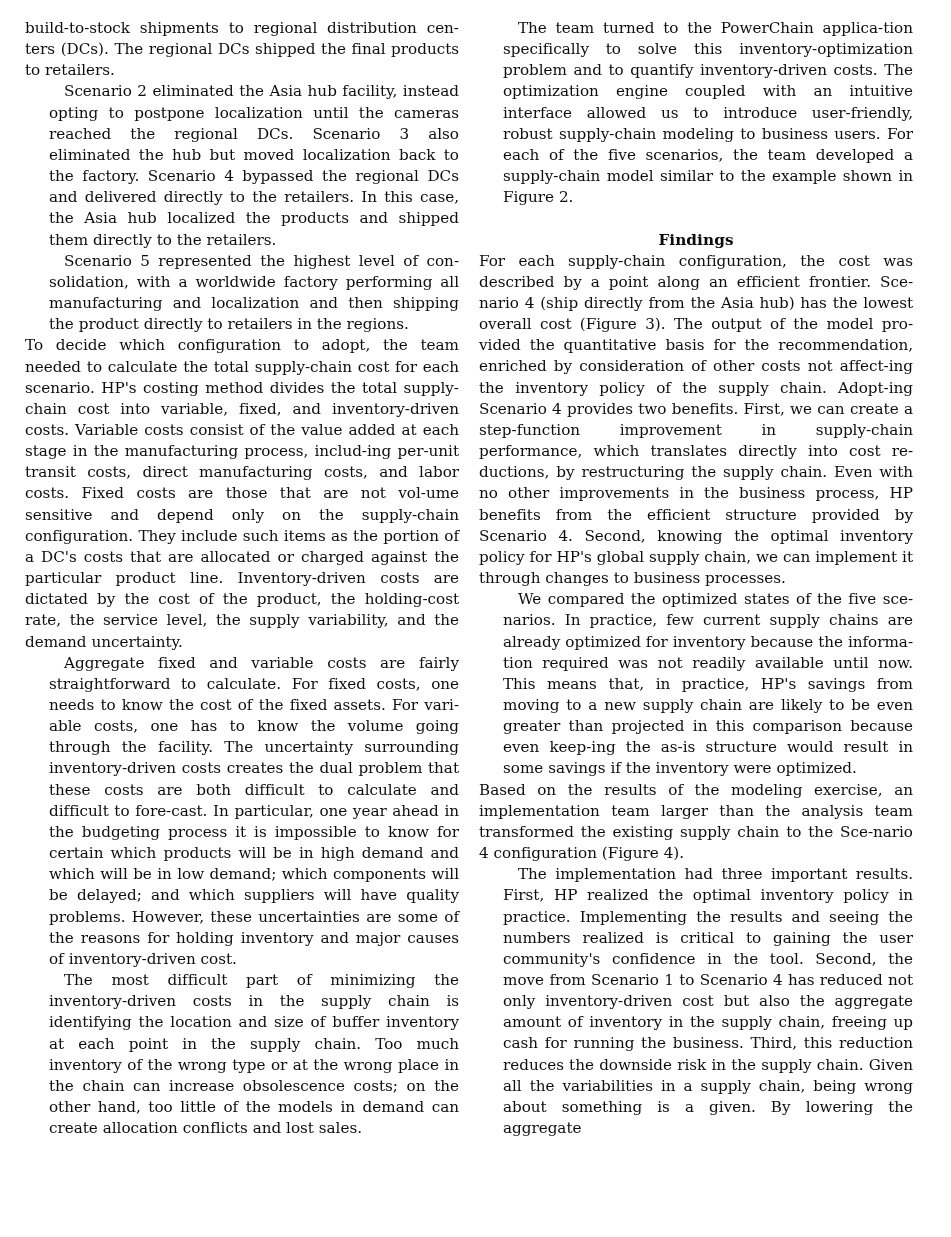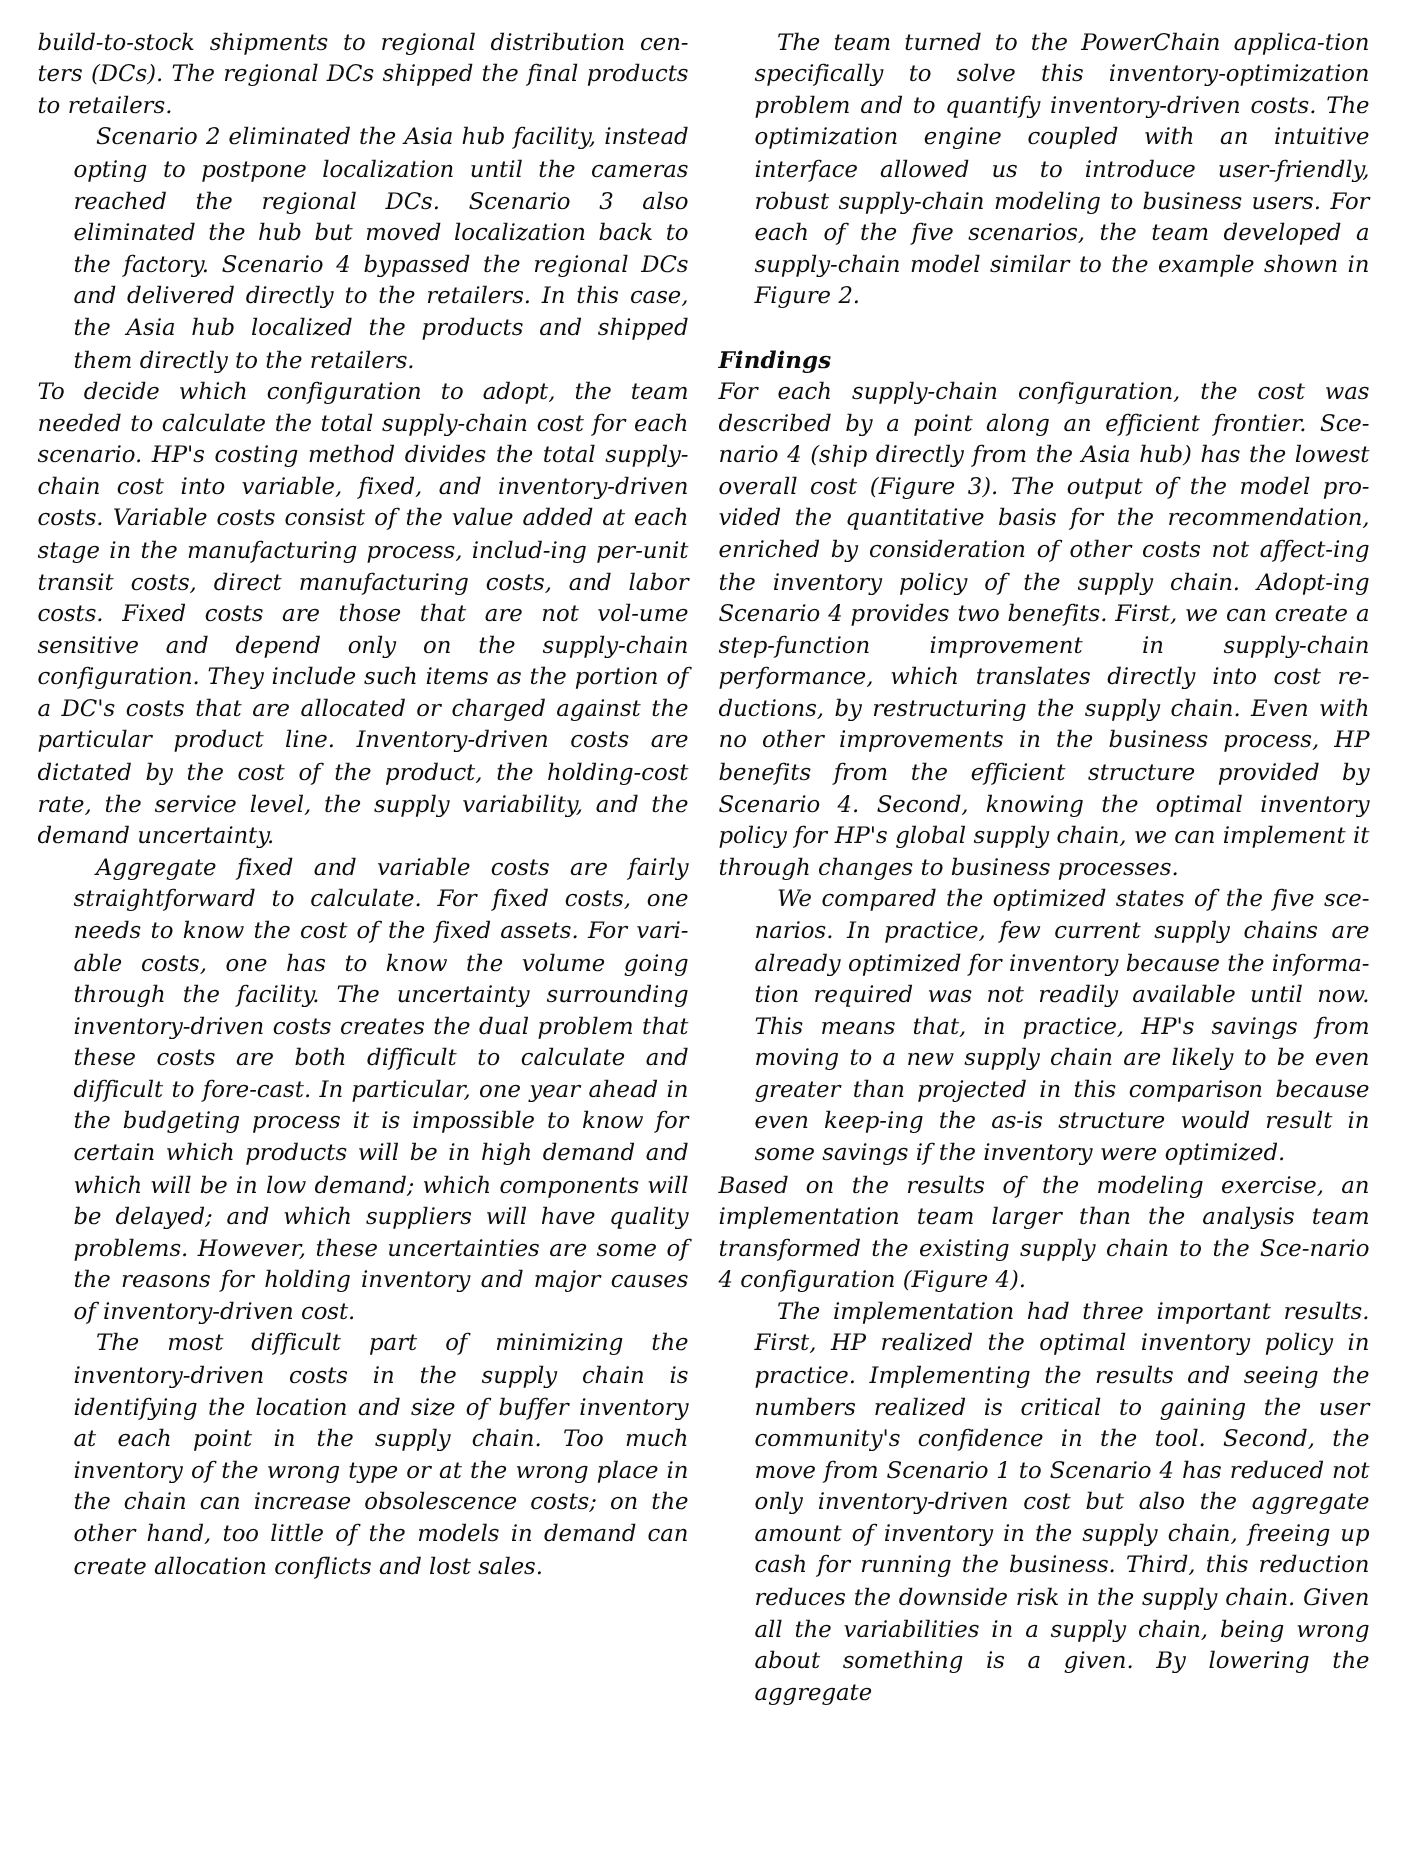--- a/index.html
+++ b/index.html
@@ -14,21 +14,20 @@
     font-family: "DejaVu Serif", "Liberation Serif", serif;
     color: #0d0d0d;
   }
   .page {
     position: relative;
     width: 865px;
     height: 1237px;
     box-sizing: border-box;
     padding: 18px 36px 0 25px;
     background: #ffffff;
-    font-style: italic;
   }
   .columns {
     display: flex;
     gap: 20px;
     align-items: flex-start;
   }
   .column {
     width: 434px;
     flex: 0 0 434px;
   }
@@ -48,40 +47,41 @@
     margin-left: 24px;
   }
   p.body-para.cont {
     text-indent: 0;
   }
   h2.section-heading {
     margin: 0;
     font-size: 15.3px;
     line-height: 21.15px;
     font-weight: bold;
-    text-align: left;
+    text-align: center;
     letter-spacing: 0.05px;
   }
   h2.section-heading.spaced {
     margin-top: 21.15px;
   }
   
   .stretch-last {
     text-align-last: justify;
   }
 </style>
 </head>
 <body>
 
 <div class="page">
   <div class="columns">
 
     <div class="column">
       <p class="body-para cont">build-to-stock shipments to regional distribution cen-ters (DCs). The regional DCs shipped the final products to retailers.</p>
       <p class="body-para indent">Scenario 2 eliminated the Asia hub facility, instead opting to postpone localization until the cameras reached the regional DCs. Scenario 3 also eliminated the hub but moved localization back to the factory. Scenario 4 bypassed the regional DCs and delivered directly to the retailers. In this case, the Asia hub localized the products and shipped them directly to the retailers.</p>
+      <p class="body-para indent">Scenario 5 represented the highest level of con-solidation, with a worldwide factory performing all manufacturing and localization and then shipping the product directly to retailers in the regions.</p>
       <p class="body-para cont">To decide which configuration to adopt, the team needed to calculate the total supply-chain cost for each scenario. HP's costing method divides the total supply-chain cost into variable, fixed, and inventory-driven costs. Variable costs consist of the value added at each stage in the manufacturing process, includ-ing per-unit transit costs, direct manufacturing costs, and labor costs. Fixed costs are those that are not vol-ume sensitive and depend only on the supply-chain configuration. They include such items as the portion of a DC's costs that are allocated or charged against the particular product line. Inventory-driven costs are dictated by the cost of the product, the holding-cost rate, the service level, the supply variability, and the demand uncertainty.</p>
       <p class="body-para indent">Aggregate fixed and variable costs are fairly straightforward to calculate. For fixed costs, one needs to know the cost of the fixed assets. For vari-able costs, one has to know the volume going through the facility. The uncertainty surrounding inventory-driven costs creates the dual problem that these costs are both difficult to calculate and difficult to fore-cast. In particular, one year ahead in the budgeting process it is impossible to know for certain which products will be in high demand and which will be in low demand; which components will be delayed; and which suppliers will have quality problems. However, these uncertainties are some of the reasons for holding inventory and major causes of inventory-driven cost.</p>
       <p class="body-para indent">The most difficult part of minimizing the inventory-driven costs in the supply chain is identifying the location and size of buffer inventory at each point in the supply chain. Too much inventory of the wrong type or at the wrong place in the chain can increase obsolescence costs; on the other hand, too little of the models in demand can create allocation conflicts and lost sales.</p>
     </div>
 
     <div class="column">
       <p class="body-para indent">The team turned to the PowerChain applica-tion specifically to solve this inventory-optimization problem and to quantify inventory-driven costs. The optimization engine coupled with an intuitive interface allowed us to introduce user-friendly, robust supply-chain modeling to business users. For each of the five scenarios, the team developed a supply-chain model similar to the example shown in Figure 2.</p>
       <h2 class="section-heading spaced">Findings</h2>
       <p class="body-para cont">For each supply-chain configuration, the cost was described by a point along an efficient frontier. Sce-nario 4 (ship directly from the Asia hub) has the lowest overall cost (Figure 3). The output of the model pro-vided the quantitative basis for the recommendation, enriched by consideration of other costs not affect-ing the inventory policy of the supply chain. Adopt-ing Scenario 4 provides two benefits. First, we can create a step-function improvement in supply-chain performance, which translates directly into cost re-ductions, by restructuring the supply chain. Even with no other improvements in the business process, HP benefits from the efficient structure provided by Scenario 4. Second, knowing the optimal inventory policy for HP's global supply chain, we can implement it through changes to business processes.</p>
       <p class="body-para indent">We compared the optimized states of the five sce-narios. In practice, few current supply chains are already optimized for inventory because the informa-tion required was not readily available until now. This means that, in practice, HP's savings from moving to a new supply chain are likely to be even greater than projected in this comparison because even keep-ing the as-is structure would result in some savings if the inventory were optimized.</p>

